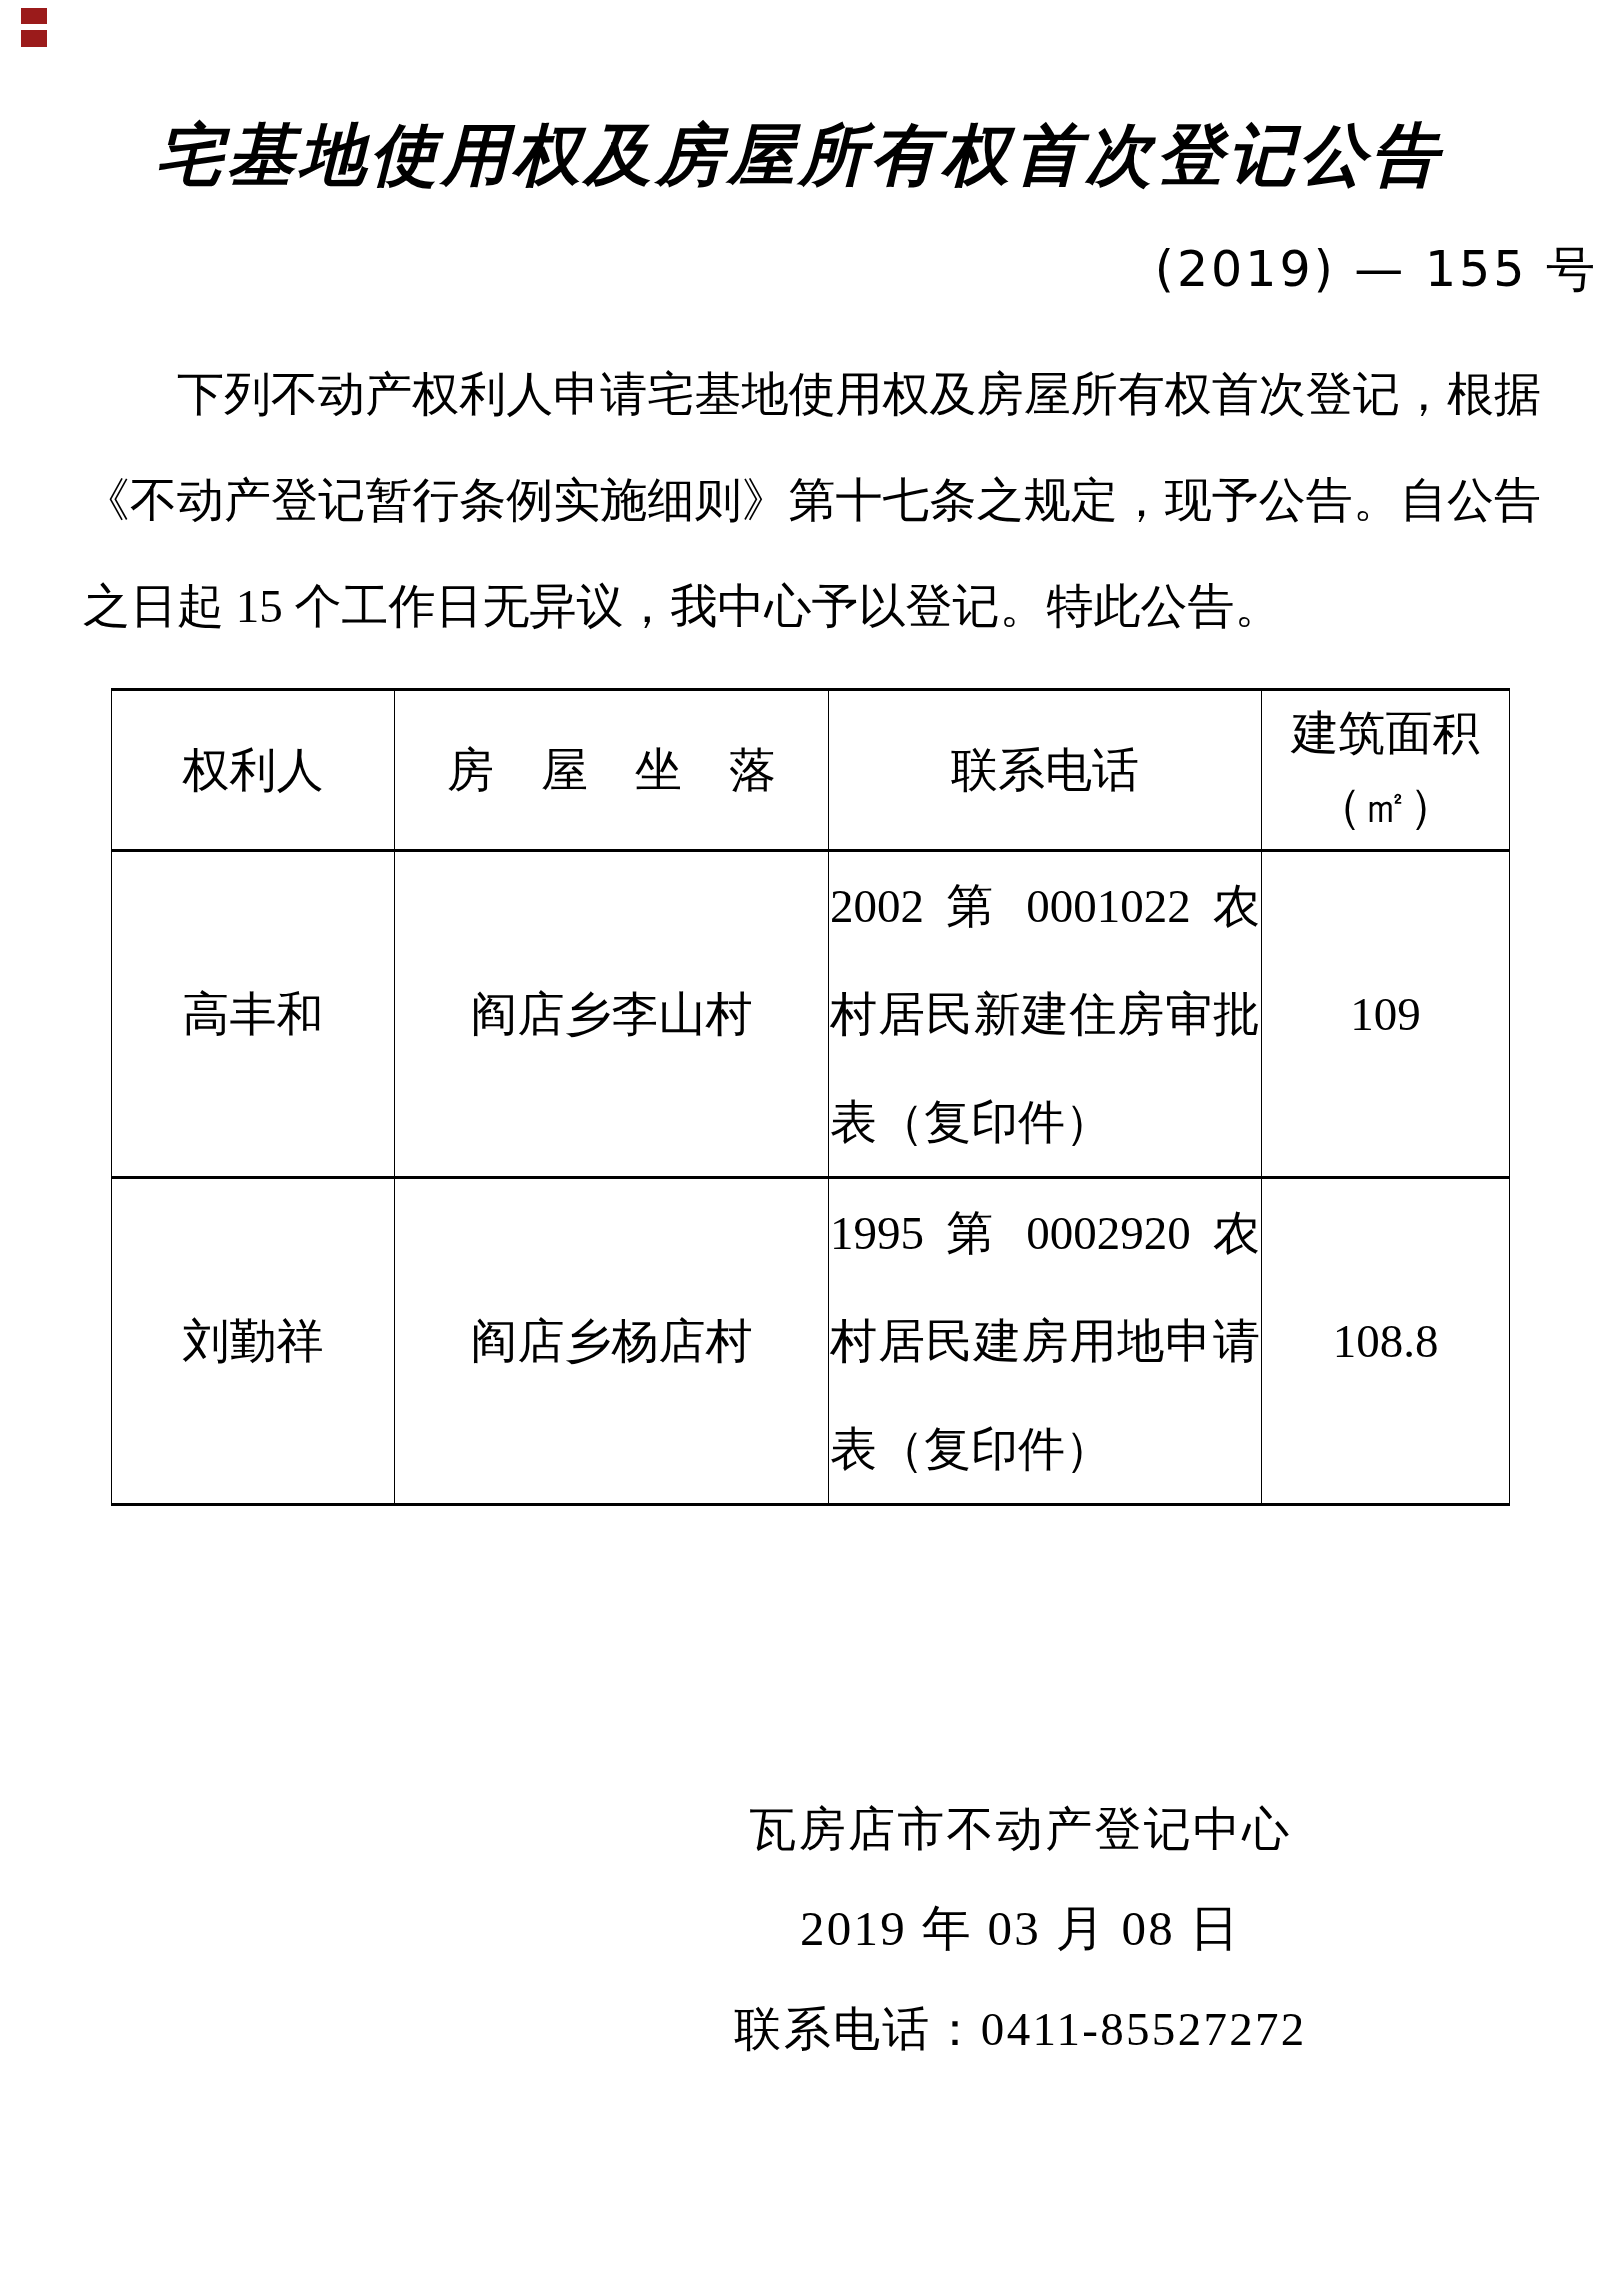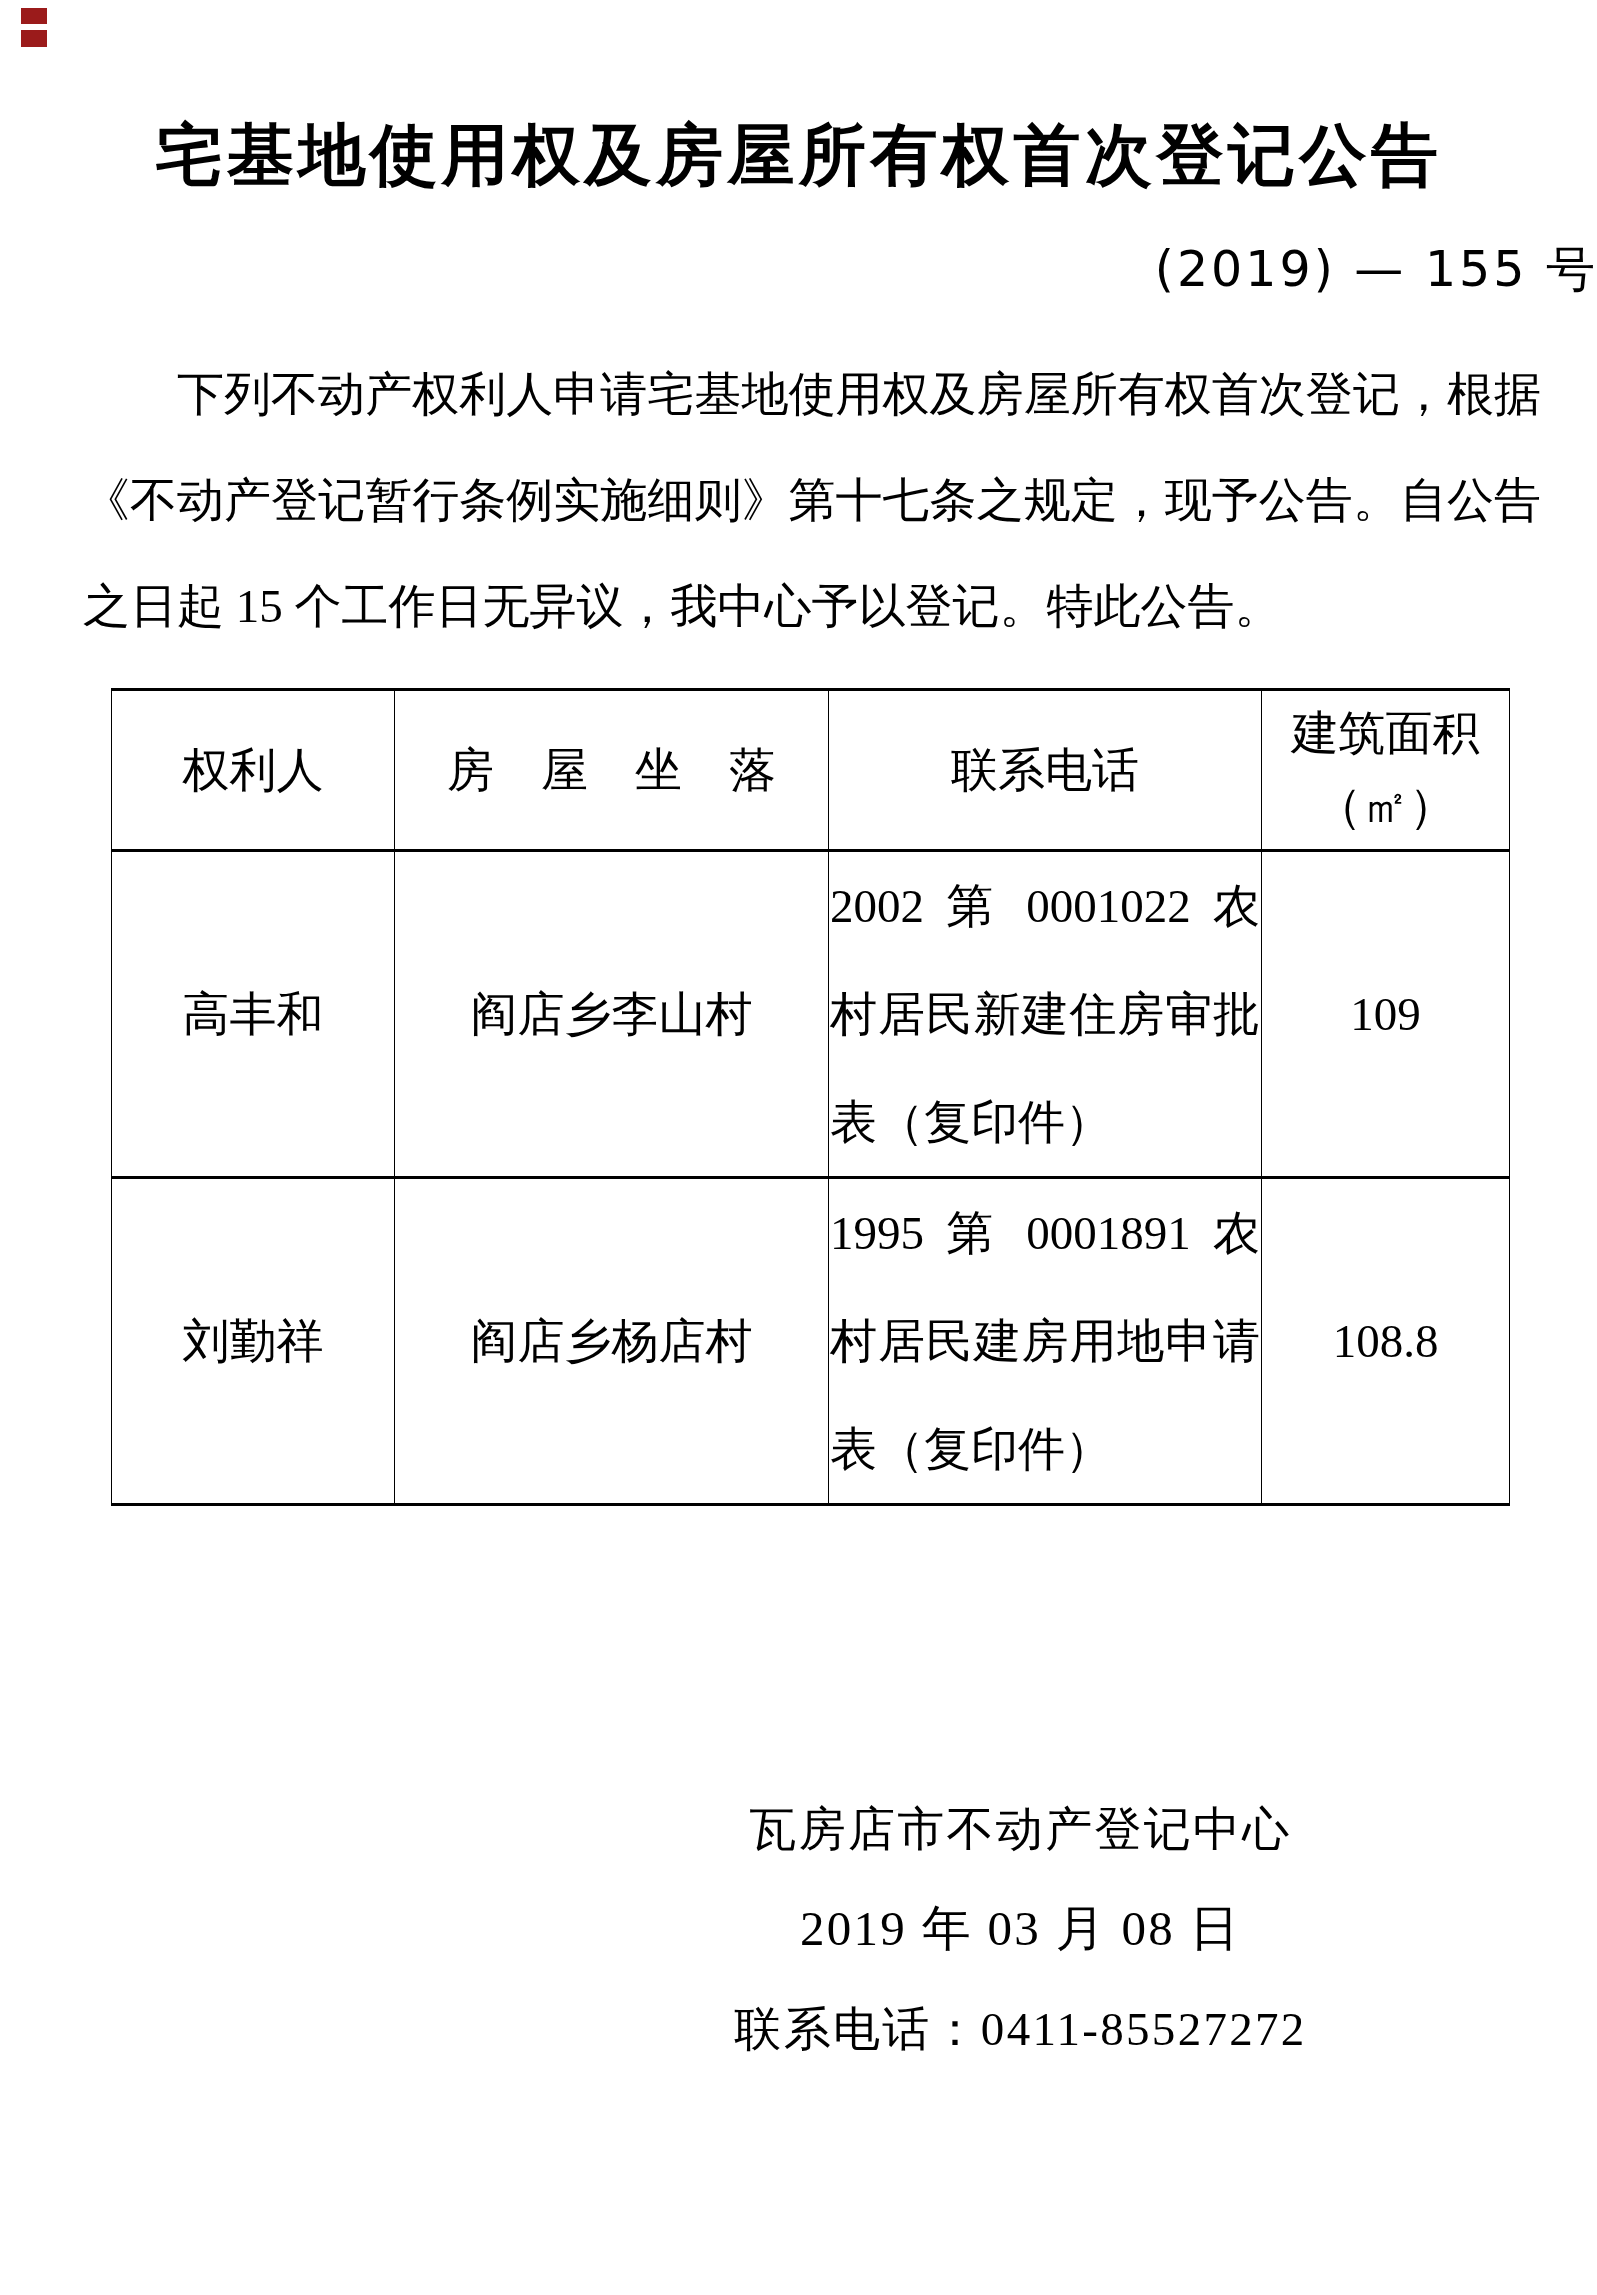--- a/index.html
+++ b/index.html
@@ -23,20 +23,21 @@
   .title {
     position: absolute;
     top: 115px; left: 0; width: 100%;
     margin: 0;
     text-align: center;
     font-family: "DejaVu Sans", "Liberation Sans", sans-serif;
     font-weight: bold;
     font-size: 67px;
     line-height: 1.2;
     letter-spacing: 4.5px;
+    font-style: italic;
   }
 
   .doc-number {
     position: absolute;
     top: 241px; left: 0; width: 100%;
     text-align: right;
     font-family: "DejaVu Sans", "Liberation Sans", sans-serif;
     font-weight: 400;
     font-size: 49px;
     line-height: 1.2;
@@ -134,21 +135,21 @@
     <tbody>
       <tr>
         <td class="c-owner">高丰和</td>
         <td class="c-loc">阎店乡李山村</td>
         <td class="c-appr">2002 第 0001022 农村居民新建住房审批表（复印件）</td>
         <td class="c-area">109</td>
       </tr>
       <tr>
         <td class="c-owner">刘勤祥</td>
         <td class="c-loc">阎店乡杨店村</td>
-        <td class="c-appr">1995 第 0001891 农村居民建房用地申请表（复印件）</td>
+        <td class="c-appr">1995 第 0002920 农村居民建房用地申请表（复印件）</td>
         <td class="c-area">108.8</td>
       </tr>
     </tbody>
   </table>
 
   <div class="footer">
     <div class="f-org">瓦房店市不动产登记中心</div>
     <div class="f-date">2019 年 03 月 08 日</div>
     <div class="f-phone">联系电话：0411-85527272</div>
   </div>

